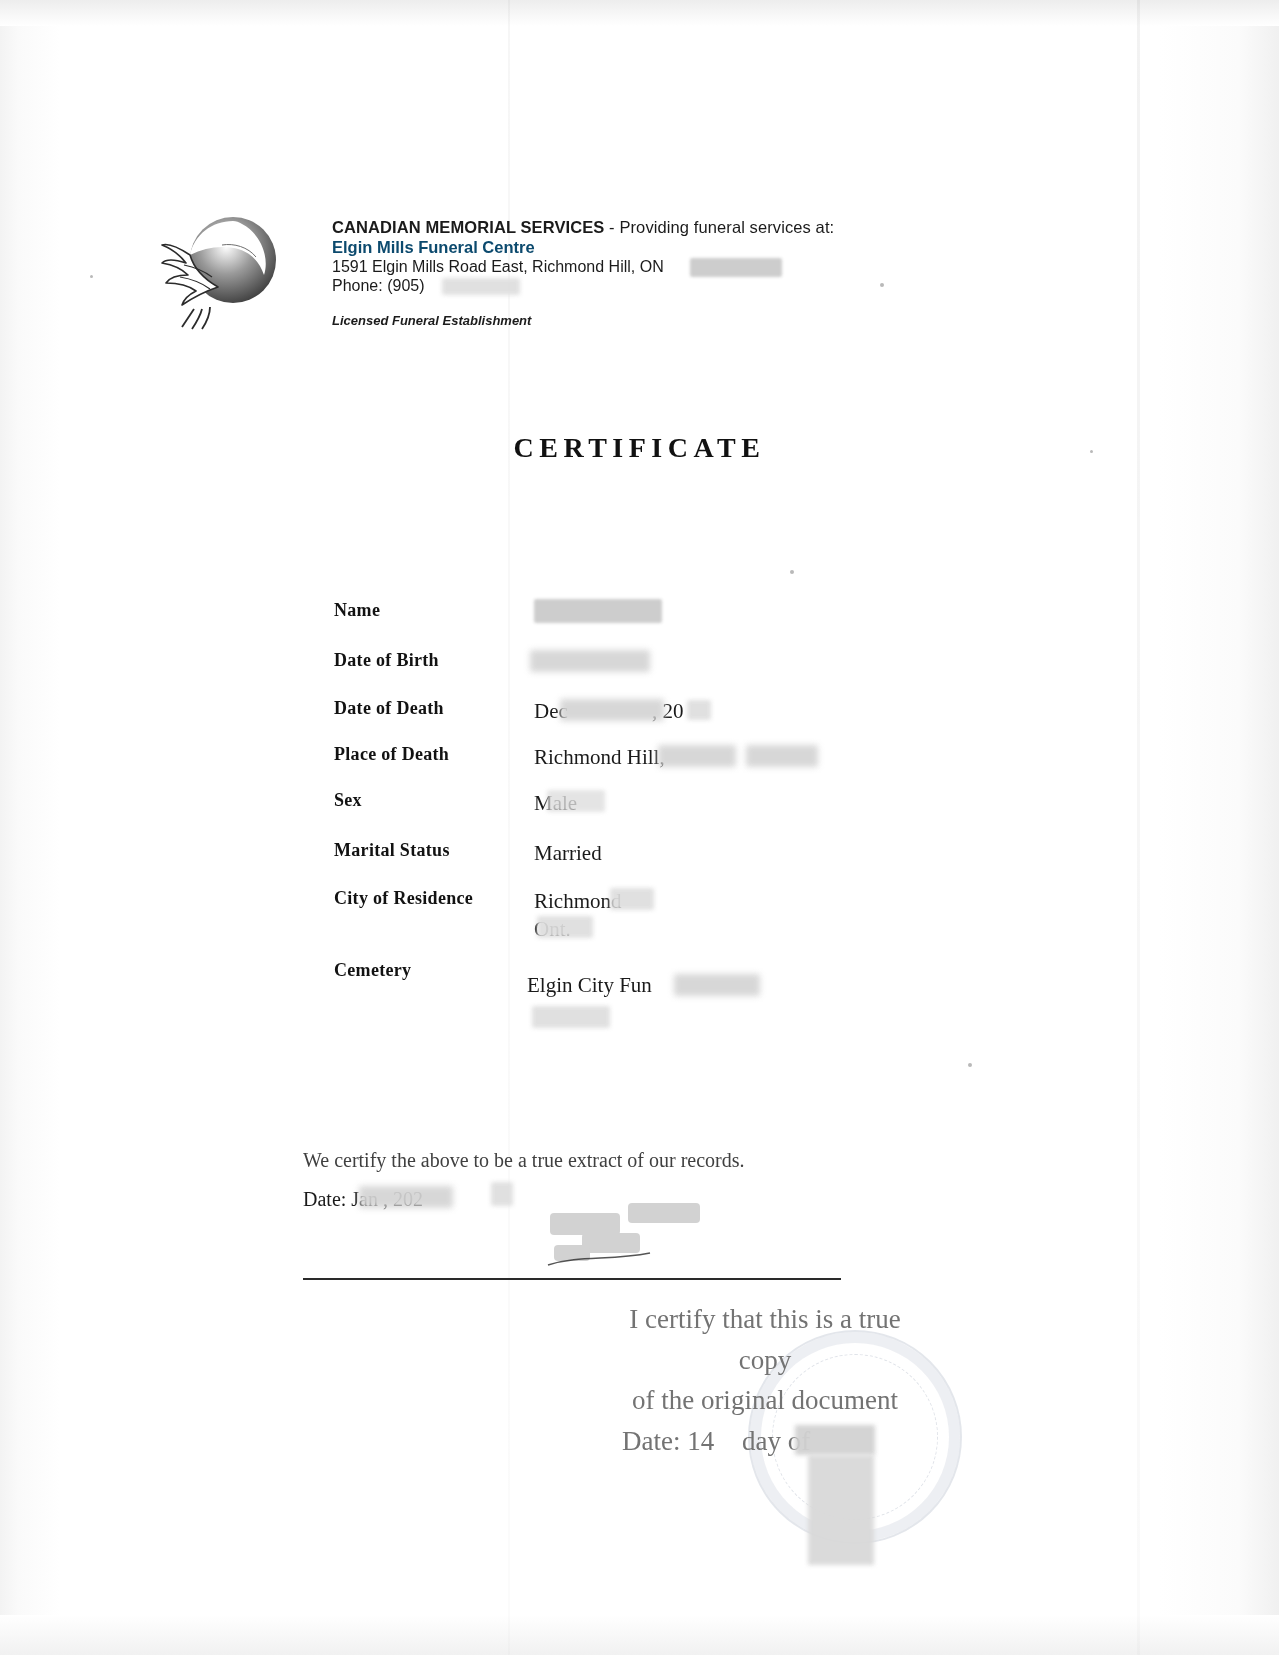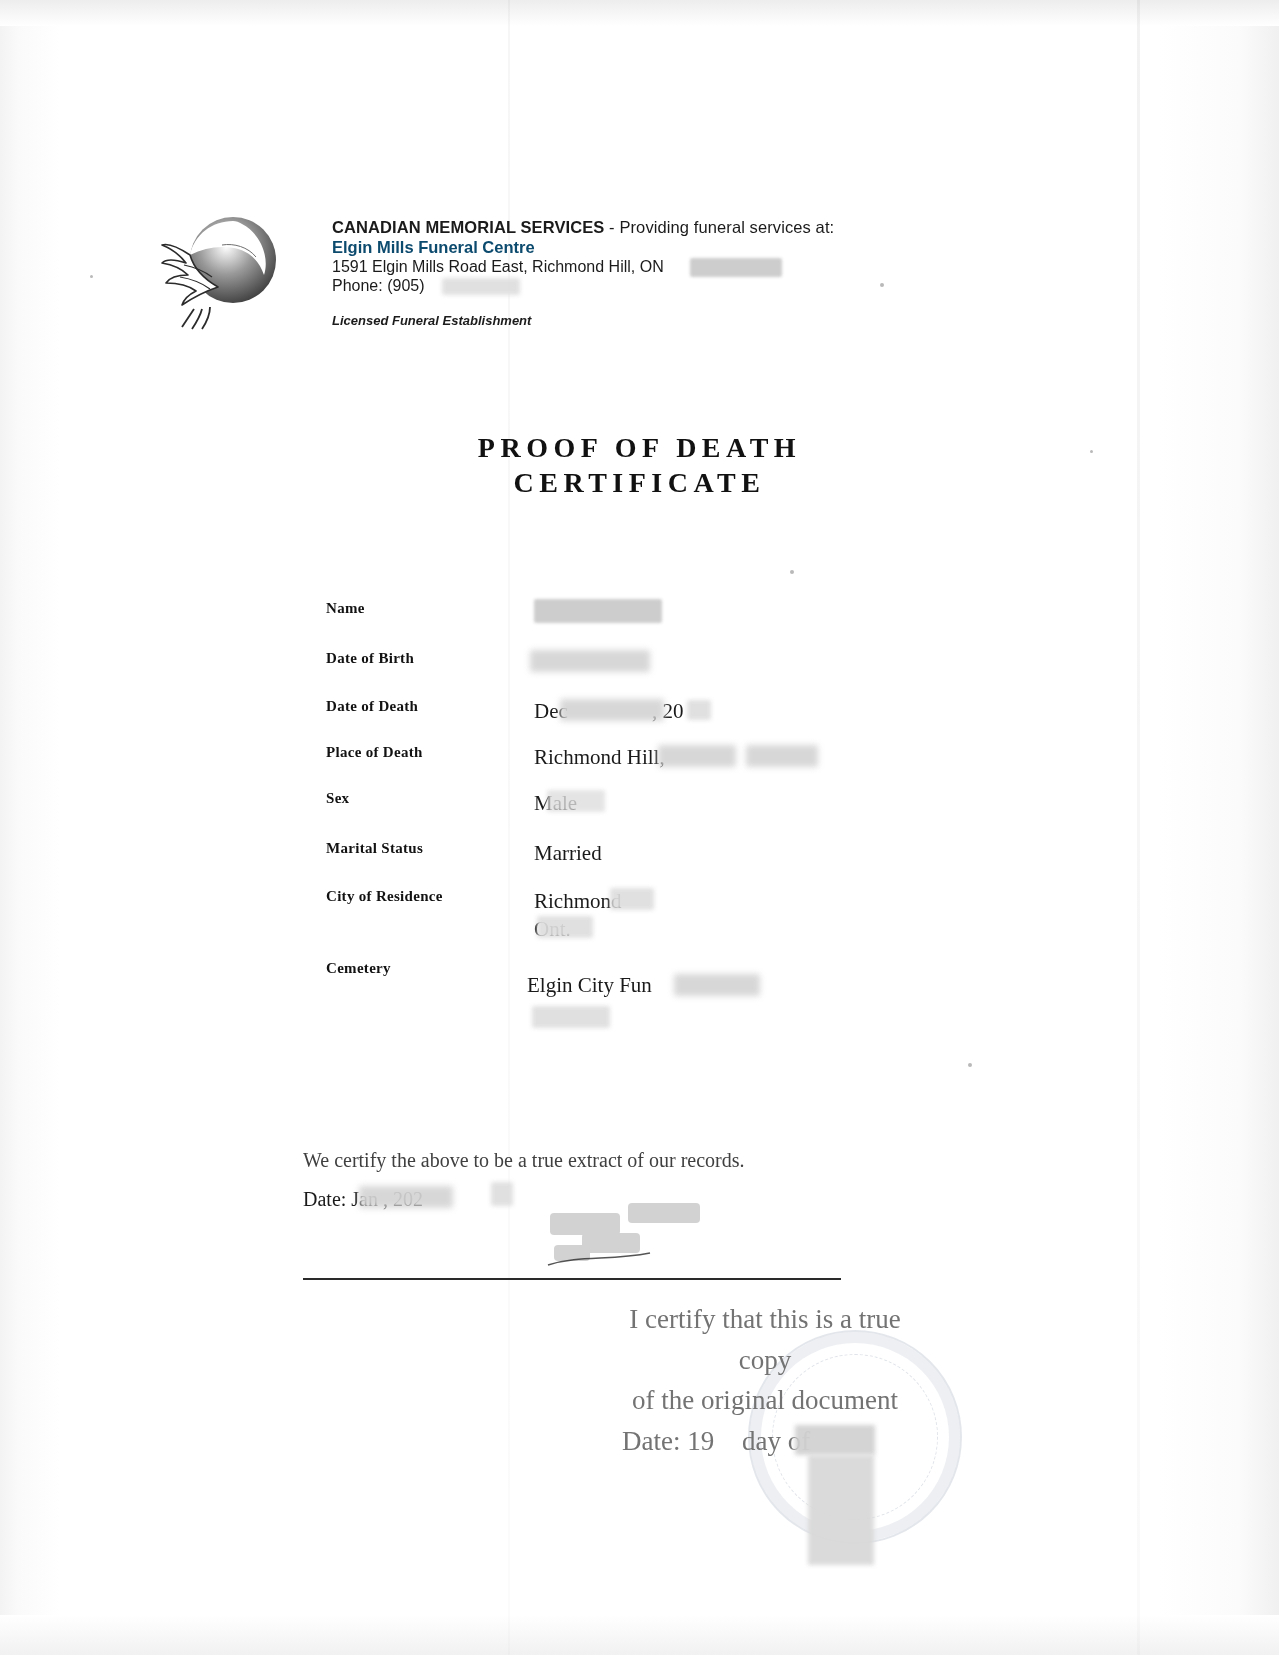--- a/index.html
+++ b/index.html
@@ -120,25 +120,25 @@
     left: 322px;
     top: 600px;
     width: 700px;
   }
   .field-row {
     position: relative;
     height: 47px;
   }
   .field-label {
     position: absolute;
-    left: 4px;
+    left: 12px;
     top: 0;
     font-family: "Liberation Serif", serif;
     font-weight: bold;
-    font-size: 15px;
+    font-size: 18px;
     color: #121212;
     letter-spacing: 0.3px;
   }
   .field-value {
     position: absolute;
     left: 212px;
     top: 1px;
     font-family: "Liberation Serif", serif;
     font-size: 21px;
     color: #1a1a1a;
@@ -285,21 +285,20 @@
     <div class="lh-line4" style="position:relative;">
       <span>Phone: (905)</span>
       <span class="redact light" style="left:110px; top:1px; width:78px; height:17px;"></span>
     </div>
   </div>
 
   <div class="lh-licensed">Licensed Funeral Establishment</div>
 </div>
 
 <div class="doc-title">
-  <div class="t1">PROOF OF DEATH</div>
   <div class="t2">CERTIFICATE</div>
 </div>
 
 <div class="fields">
 
   <div class="field-row" style="height:50px;">
     <div class="field-label">Name</div>
     <div class="redact" style="left:212px; top:-1px; width:128px; height:24px;"></div>
   </div>
 
@@ -376,19 +375,19 @@
 
 <div class="seal">
   
 </div>
 
 <div class="blue-stamp">
   <div>I certify that this is a true copy</div>
   <div>of the original document</div>
   <div class="l3" style="position:relative;">
     <span>Date:</span>
-    <span style="display:inline-block; width:48px;">19</span>
+    <span style="display:inline-block; width:48px;">14</span>
     <span>day of</span>
   </div>
 </div>
 
 <div class="big-redact" style="left:795px; top:1425px; width:80px; height:30px;"></div>
 <div class="big-redact" style="left:808px; top:1455px; width:66px; height:110px; background:#d9d9d9;"></div>
 
 </body></html>

